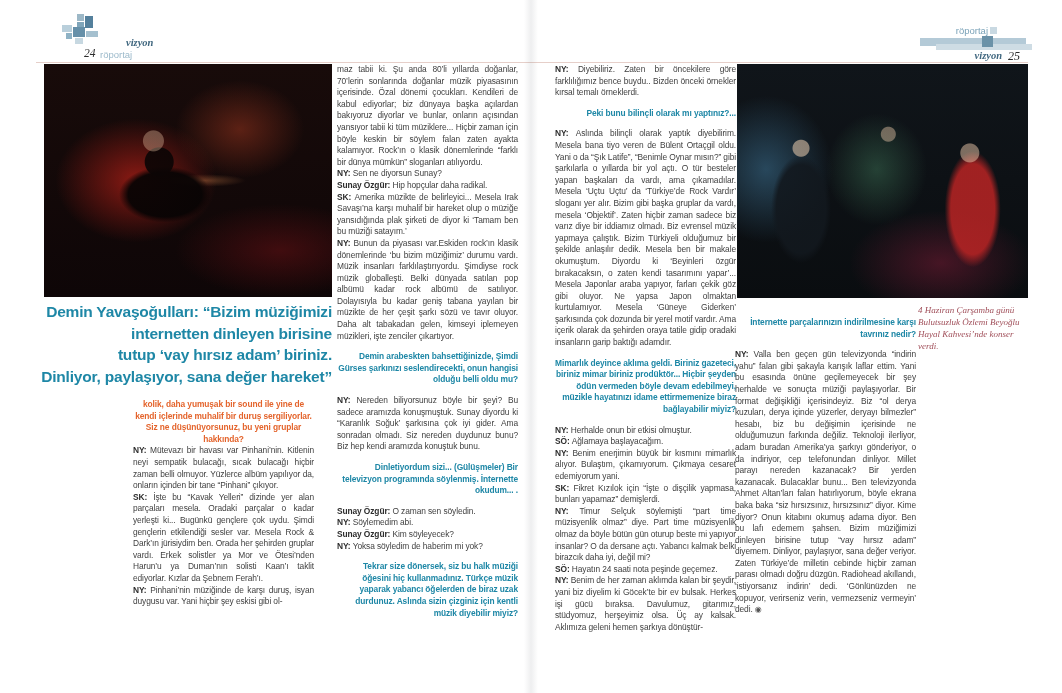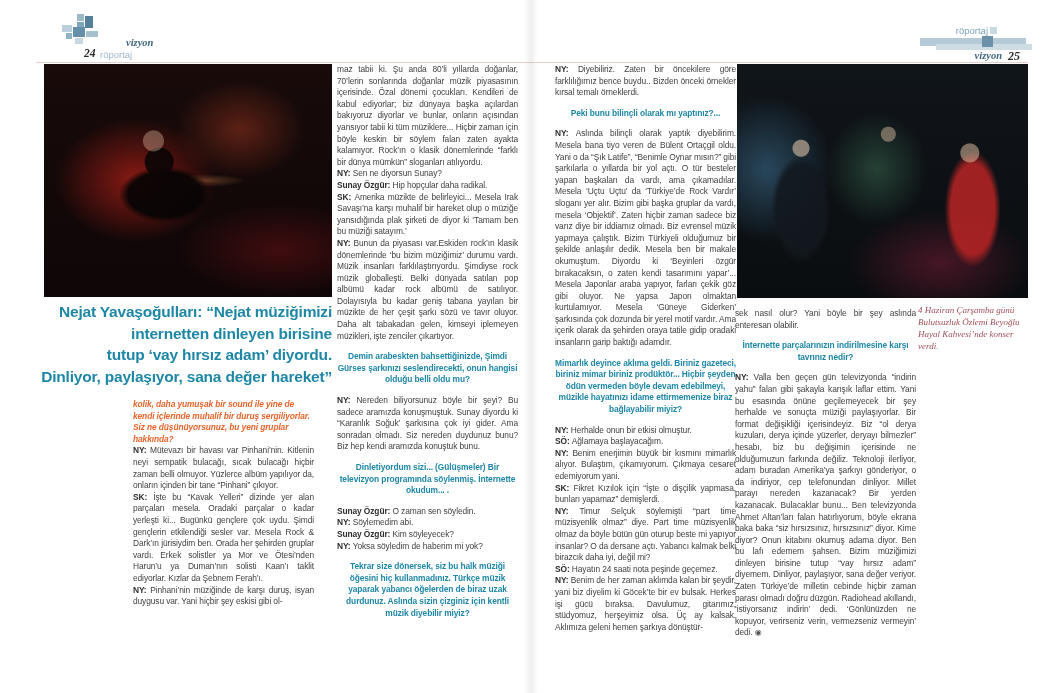--- a/index.html
+++ b/index.html
@@ -6,21 +6,21 @@
   .spread{position:relative;width:1062px;height:693px;background:#ffffff;overflow:hidden;
           font-family:"Liberation Sans",sans-serif;}
   .hairline{position:absolute;left:36px;top:62px;width:992px;height:1px;background:#e6cfc9;}
   .fold{position:absolute;left:524px;top:0;width:14px;height:693px;
         background:linear-gradient(90deg,rgba(0,0,0,0) 0%,rgba(90,95,105,0.10) 50%,rgba(0,0,0,0) 100%);}
 
   
   .hdr-brand{font-family:"Liberation Serif",serif;font-style:italic;font-weight:bold;
              font-size:10.5px;color:#40677f;}
   .hdr-section{font-size:9.5px;color:#9cbacb;}
-  .hdr-num{font-family:"Liberation Serif",serif;font-style:italic;font-weight:bold;
+  .hdr-num{font-family:"Liberation Serif",serif;font-style:italic;font-weight:normal;
            font-size:11.5px;color:#2c2c2c;}
   #logo-left{position:absolute;left:62px;top:14px;}
   #brand-left{position:absolute;left:126px;top:37px;}
   #pagenum-left{position:absolute;left:84px;top:47px;}
   #section-left{position:absolute;left:100px;top:49px;}
   #section-right{position:absolute;left:900px;top:25px;width:88px;text-align:right;color:#7ba3b9;}
   .sq{position:absolute;}
   #bar1{position:absolute;left:920px;top:38px;width:106px;height:8px;background:#b4cad7;}
   #bar2{position:absolute;left:936px;top:44px;width:96px;height:6px;background:#cedce4;}
   #sqA{left:982px;top:36px;width:11px;height:11px;background:#6b92a8;}
@@ -56,22 +56,22 @@
   #pull-quote span{display:block;}
 
   
   .col{position:absolute;width:181px;font-size:8.4px;line-height:11.6px;color:#3f3f3f;
        text-align:justify;letter-spacing:-0.1px;}
   #col1{left:133px;top:399px;}
   #col2{left:337px;top:64px;}
   #col3{left:555px;top:64px;}
   #col4{left:735px;top:308px;}
   .col p{margin:0;}
-  .col p.q{margin:9px 0;color:#1e87a6;font-weight:bold;text-align:center;}
-  .col p.qo{color:#e4642c;font-weight:bold;text-align:left;font-style:italic;}
+  .col p.q{margin:9px 0;color:#1e87a6;font-weight:bold;text-align:right;}
+  .col p.qo{color:#e4642c;font-weight:bold;text-align:center;}
   .col b{color:#2d2d2d;}
   .endmark{color:#555;font-size:8px;}
 
   
   #caption{position:absolute;left:918px;top:304px;width:108px;
            font-family:"Liberation Serif",serif;font-style:italic;
            font-size:9px;line-height:12px;color:#a04e59;}
 </style>
 </head>
 <body>
@@ -100,23 +100,23 @@
   <div id="bar2"></div>
   <div id="sqA" class="sq"></div>
   <div id="sqB" class="sq"></div>
   <span id="brand-right" class="hdr-brand">vizyon</span>
   <span id="pagenum-right" class="hdr-num">25</span>
 
   <div id="photo-left" class="photo"></div>
   <div id="photo-right" class="photo"></div>
 
   <div id="pull-quote">
-    <span>Nejat Yavaşoğulları: “Nejat müziğimizi</span>
+    <span>Demin Yavaşoğulları: “Bizim müziğimizi</span>
     <span>internetten dinleyen birisine</span>
-    <span>tutup ‘vay hırsız adam’ diyordu.</span>
+    <span>tutup ‘vay hırsız adam’ biriniz.</span>
     <span>Dinliyor, paylaşıyor, sana değer hareket”</span>
   </div>
 
   <div id="col1" class="col">
       <p class="qo">kolik, daha yumuşak bir sound ile yine de kendi içlerinde muhalif bir duruş sergiliyorlar. Siz ne düşünüyorsunuz, bu yeni gruplar hakkında?</p>
       <p class="b"><b>NY: </b>Mütevazı bir havası var Pinhani’nin. Kitlenin neyi sempatik bulacağı, sıcak bulacağı hiçbir zaman belli olmuyor. Yüzlerce albüm yapılıyor da, onların içinden bir tane “Pinhani” çıkıyor.</p>
       <p class="b"><b>SK: </b>İşte bu “Kavak Yelleri” dizinde yer alan parçaları mesela. Oradaki parçalar o kadar yerleşti ki... Bugünkü gençlere çok uydu. Şimdi gençlerin etkilendiği sesler var. Mesela Rock &amp; Dark’ın jürisiydim ben. Orada her şehirden gruplar vardı. Erkek solistler ya Mor ve Ötesi’nden Harun’u ya Duman’nın solisti Kaan’ı taklit ediyorlar. Kızlar da Şebnem Ferah’ı.</p>
       <p class="b"><b>NY: </b>Pinhani’nin müziğinde de karşı duruş, isyan duygusu var. Yani hiçbir şey eskisi gibi ol-</p>
     </div>
   <div id="col2" class="col">
@@ -141,20 +141,19 @@
       <p class="q">Mimarlık deyince aklıma geldi. Biriniz gazeteci, biriniz mimar biriniz prodüktör... Hiçbir şeyden ödün vermeden böyle devam edebilmeyi, müzikle hayatınızı idame ettirmemenize biraz bağlayabilir miyiz?</p>
       <p class="b"><b>NY: </b>Herhalde onun bir etkisi olmuştur.</p>
       <p class="b"><b>SÖ: </b>Ağlamaya başlayacağım.</p>
       <p class="b"><b>NY: </b>Benim enerjimin büyük bir kısmını mimarlık alıyor. Bulaştım, çıkamıyorum. Çıkmaya cesaret edemiyorum yani.</p>
       <p class="b"><b>SK: </b>Fikret Kızılok için “İşte o dişçilik yapmasa, bunları yapamaz” demişlerdi.</p>
       <p class="b"><b>NY: </b>Timur Selçuk söylemişti “part time müzisyenlik olmaz” diye. Part time müzisyenlik olmaz da böyle bütün gün oturup beste mi yapıyor insanlar? O da dersane açtı. Yabancı kalmak belki birazcık daha iyi, değil mi?</p>
       <p class="b"><b>SÖ: </b>Hayatın 24 saati nota peşinde geçemez.</p>
       <p class="b"><b>NY: </b>Benim de her zaman aklımda kalan bir şeydir, yani biz diyelim ki Göcek’te bir ev bulsak. Herkes işi gücü bıraksa. Davulumuz, gitarımız, stüdyomuz, herşeyimiz olsa. Üç ay kalsak. Aklımıza geleni hemen şarkıya dönüştür-</p>
     </div>
   <div id="col4" class="col">
-      <p class="b">sek nasıl olur? Yani böyle bir şey aslında enteresan olabilir.</p>
       <p class="q">İnternette parçalarınızın indirilmesine karşı tavrınız nedir?</p>
       <p class="b"><b>NY: </b>Valla ben geçen gün televizyonda “indirin yahu” falan gibi şakayla karışık laflar ettim. Yani bu esasında önüne geçilemeyecek bir şey herhalde ve sonuçta müziği paylaşıyorlar. Bir format değişikliği içerisindeyiz. Biz “ol derya kuzuları, derya içinde yüzerler, deryayı bilmezler” hesabı, biz bu değişimin içerisinde ne olduğumuzun farkında değiliz. Teknoloji ilerliyor, adam buradan Amerika’ya şarkıyı gönderiyor, o da indiriyor, cep telefonundan dinliyor. Millet parayı nereden kazanacak? Bir yerden kazanacak. Bulacaklar bunu... Ben televizyonda Ahmet Altan’ları falan hatırlıyorum, böyle ekrana baka baka “siz hırsızsınız, hırsızsınız” diyor. Kime diyor? Onun kitabını okumuş adama diyor. Ben bu lafı edemem şahsen. Bizim müziğimizi dinleyen birisine tutup “vay hırsız adam” diyemem. Dinliyor, paylaşıyor, sana değer veriyor. Zaten Türkiye’de milletin cebinde hiçbir zaman parası olmadı doğru düzgün. Radiohead akıllandı, ‘istiyorsanız indirin’ dedi. ‘Gönlünüzden ne kopuyor, verirseniz verin, vermezseniz vermeyin’ dedi.<span class="endmark"> ◉</span></p>
     </div>
 
   <div id="caption">4 Haziran Çarşamba günü Bulutsuzluk Özlemi Beyoğlu Hayal Kahvesi’nde konser verdi.</div>
 
 </div>
 
 </body></html>

